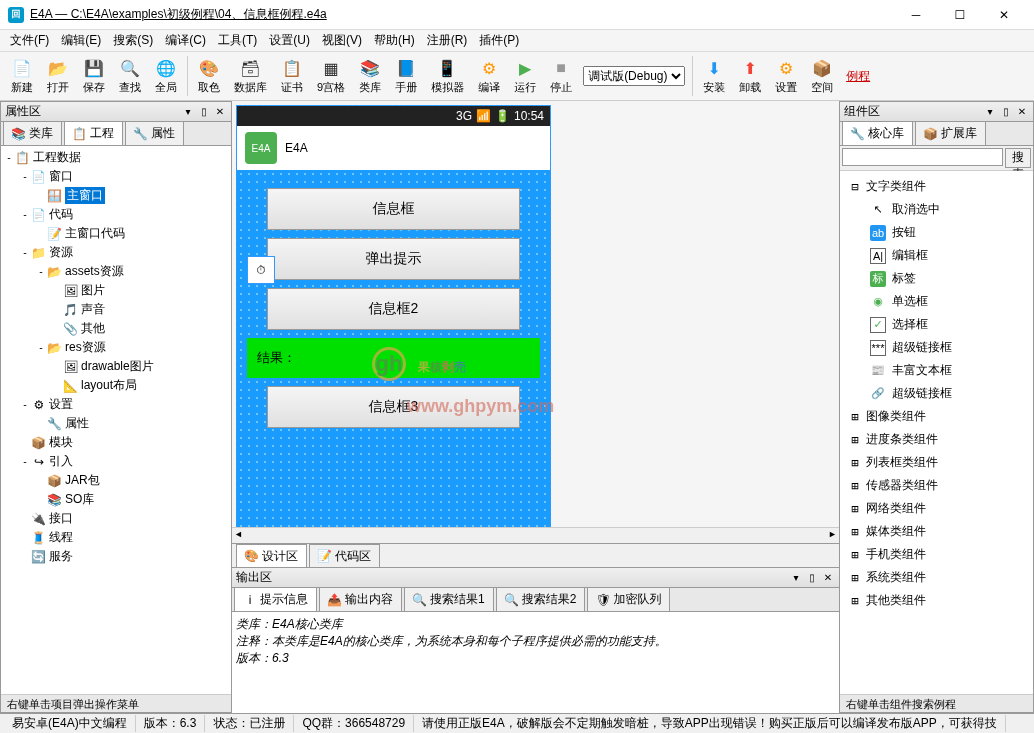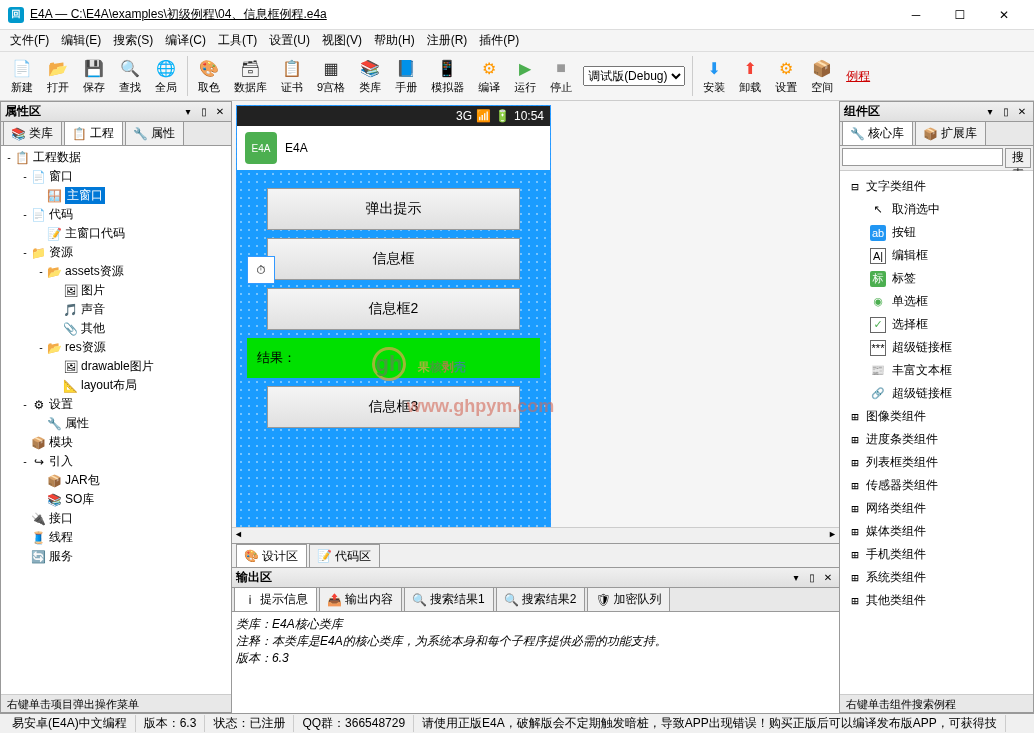--- a/index.html
+++ b/index.html
@@ -12,21 +12,21 @@
 .menubar .menuitem { padding: 2px 6px; cursor: default; }
 .toolbar { height: 49px; background: #f5f5f5; display: flex; align-items: center; padding: 2px 4px; border-bottom: 1px solid #ccc; }
 .toolbtn { display: flex; flex-direction: column; align-items: center; padding: 2px 6px; margin: 0 1px; cursor: default; }
 .toolbtn .ticon { width: 22px; height: 22px; display: flex; align-items: center; justify-content: center; font-size: 16px; }
 .toolbtn .tlabel { font-size: 11px; margin-top: 1px; }
 .toolsep { width: 1px; height: 40px; background: #ccc; margin: 0 3px; }
 .toolselect { height: 20px; font-size: 12px; margin: 0 4px; }
 .main { flex: 1; display: flex; overflow: hidden; }
 .panel { background: #f5f5f5; display: flex; flex-direction: column; border: 1px solid #999; }
 .panel-header { height: 20px; background: linear-gradient(#f0f0f0,#e0e0e0); display: flex; align-items: center; padding: 0 4px; border-bottom: 1px solid #999; }
-.panel-header .ptitle { flex: 1; font-weight: bold; }
+.panel-header .ptitle { flex: 1; font-weight: normal; }
 .panel-header .pbtn { width: 14px; height: 14px; font-size: 10px; display: flex; align-items: center; justify-content: center; margin-left: 2px; cursor: default; }
 .tabs { height: 24px; display: flex; align-items: flex-end; background: #e8e8e8; border-bottom: 1px solid #999; padding-left: 2px; }
 .tab { padding: 3px 8px; background: #f0f0f0; border: 1px solid #999; border-bottom: none; margin-right: 2px; cursor: default; display: flex; align-items: center; gap: 3px; }
 .tab.active { background: #fff; }
 .tab .tabicon { width: 14px; height: 14px; display: inline-flex; align-items: center; justify-content: center; }
 .left-panel { width: 232px; }
 .tree { flex: 1; background: #fff; overflow: auto; padding: 2px; }
 .tree-item { display: flex; align-items: center; padding: 1px 0; white-space: nowrap; }
 .tree-item .expander { width: 12px; text-align: center; cursor: default; font-family: monospace; font-size: 10px; }
 .tree-item .ticon2 { width: 16px; height: 16px; display: inline-flex; align-items: center; justify-content: center; margin-right: 2px; font-size: 12px; }
@@ -310,22 +310,22 @@
           <span>3G</span>
           <span>📶</span>
           <span>🔋</span>
           <span>10:54</span>
         </div>
         <div class="phone-title">
           <div class="appicon">E4A</div>
           <span>E4A</span>
         </div>
         <div class="phone-body" id="phone-body">
+            <div class="phone-btn">信息框</div>
             <div class="phone-btn">弹出提示</div>
-            <div class="phone-btn">信息框</div>
             <div class="phone-btn">信息框2</div>
             <div class="phone-label">结果：</div>
             <div class="phone-btn">信息框3</div>
           </div>
         <div class="clock-widget">⏱</div>
       </div>
       <div class="watermark">
         <span style="width:34px;height:34px;border:3px solid #d4a94a;border-radius:50%;display:inline-flex;align-items:center;justify-content:center;font-size:22px;color:#5b8a4c;margin-right:4px">gh</span>
         <span class="c1">果</span><span class="c2">核</span><span class="c3">剥</span><span class="c4">壳</span>
       </div>

